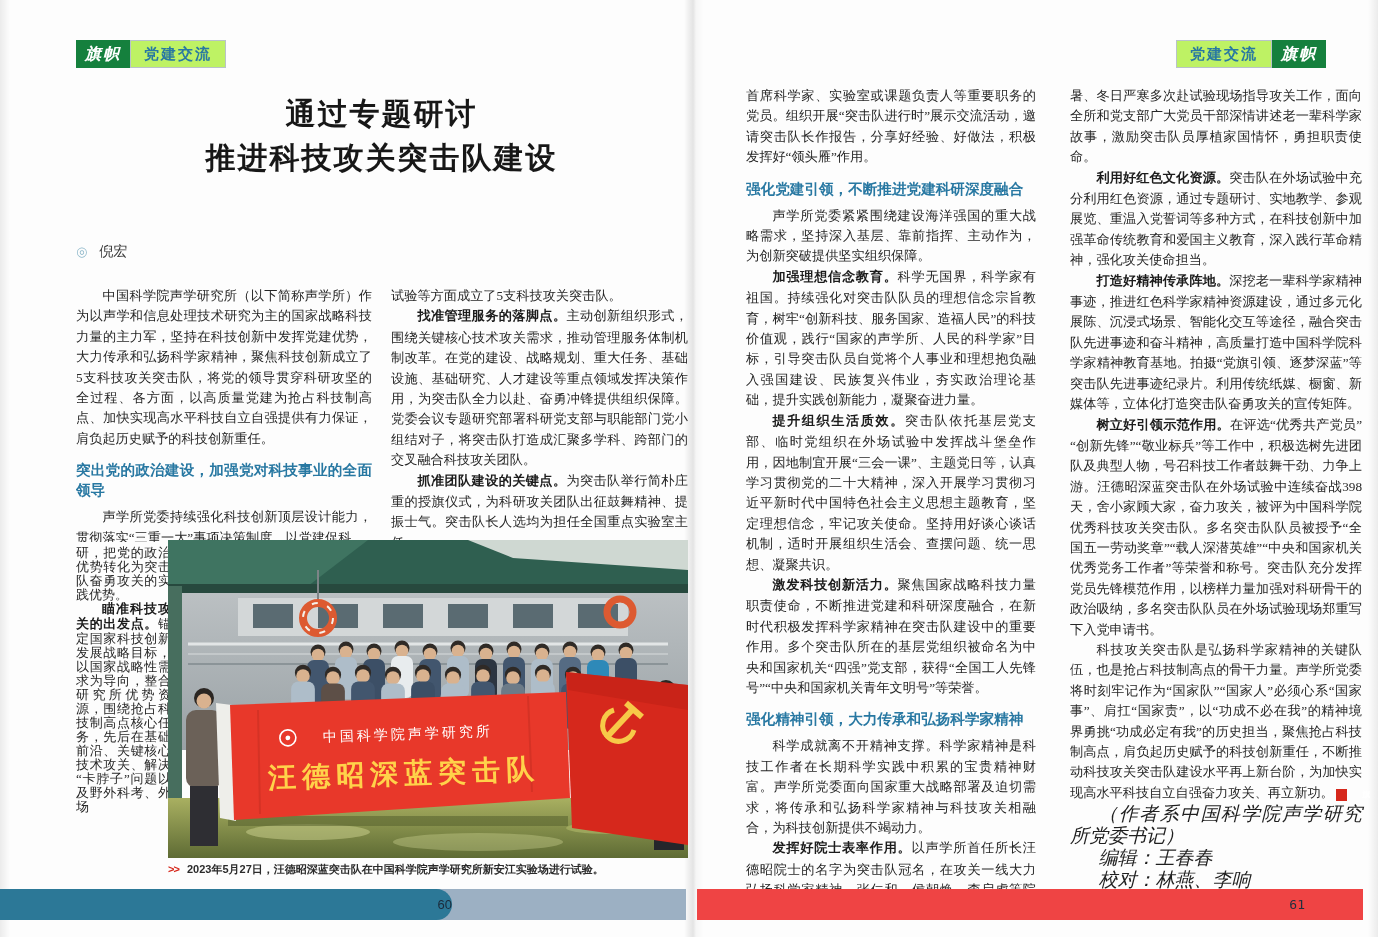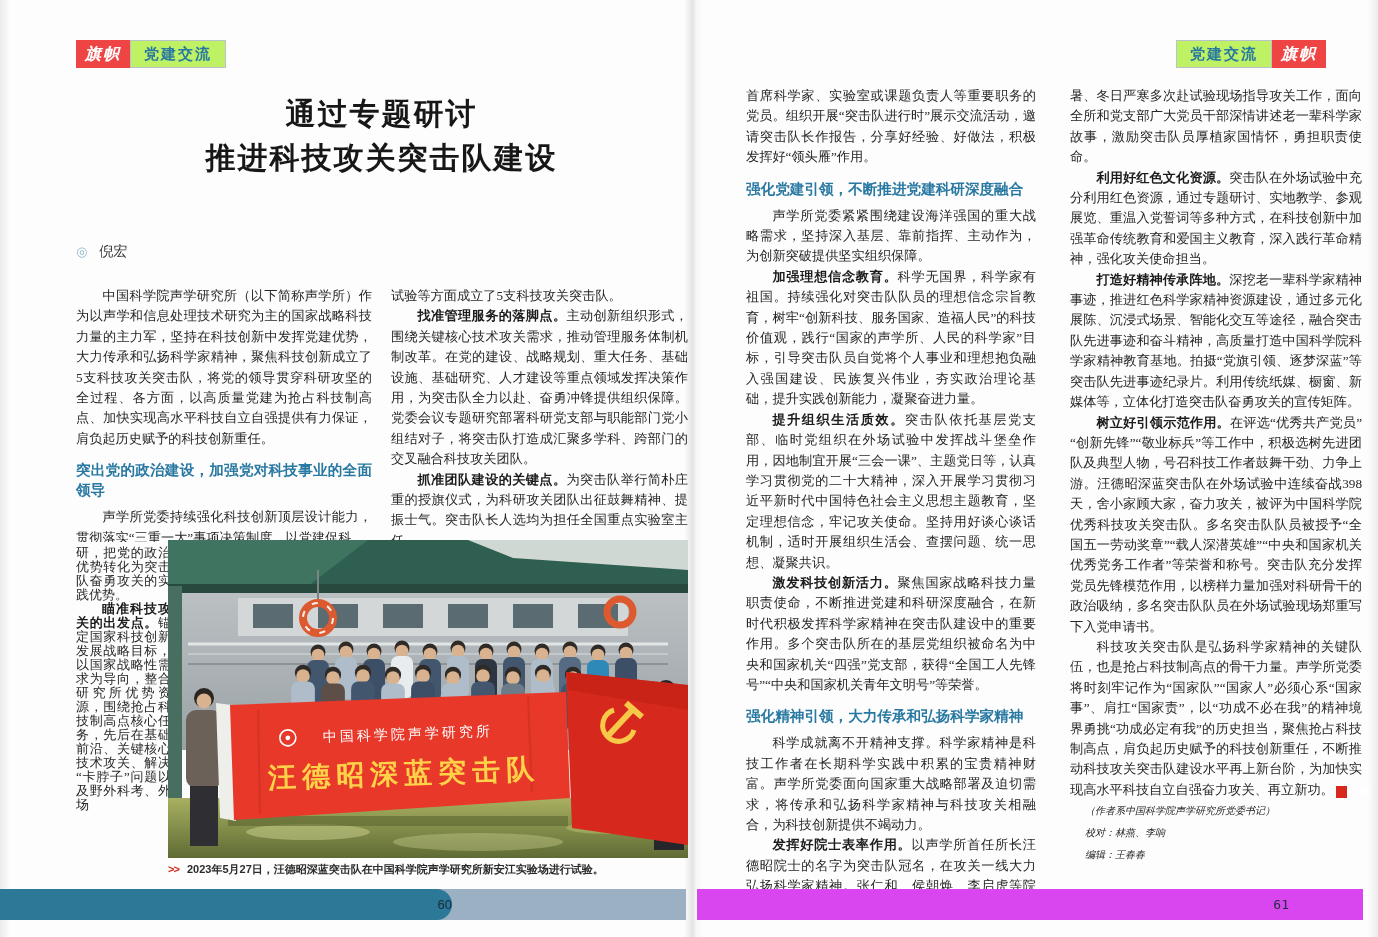--- a/index.html
+++ b/index.html
@@ -8,61 +8,61 @@
   .edge{position:absolute;top:0;bottom:0;width:10px;pointer-events:none;}
   .edge.left{left:0;background:linear-gradient(to right,rgba(0,0,0,.07),rgba(0,0,0,0));}
   .edge.right{right:0;background:linear-gradient(to left,rgba(0,0,0,.07),rgba(0,0,0,0));}
   .gutter{position:absolute;left:684px;top:0;width:20px;height:937px;pointer-events:none;
           background:linear-gradient(to right,rgba(0,0,0,0),rgba(0,0,0,.10) 45%,rgba(0,0,0,.03) 60%,rgba(0,0,0,0));}
 
   
   .hdr{position:absolute;top:40px;display:flex;align-items:stretch;height:28px;}
   .hdr-left{left:76px;}
   .hdr-right{right:52px;}
-  .logo-box{background:#ef4444;color:#fff;width:54px;display:flex;align-items:center;justify-content:center;
+  .logo-box{background:#15803d;color:#fff;width:54px;display:flex;align-items:center;justify-content:center;
             font:italic bold 16px "DejaVu Serif",serif;letter-spacing:2px;}
   .section-box{border:1px solid #b9c3c9;background:#bef264;padding:0 13px;display:flex;align-items:center;
                color:#2878a2;font:bold 15px "Liberation Sans","DejaVu Sans",sans-serif;letter-spacing:2px;}
 
   
   .title{position:absolute;left:75px;top:92px;width:613px;text-align:center;
          font:bold 30px/44px "Liberation Sans","DejaVu Sans",sans-serif;color:#171717;letter-spacing:2px;}
   .author{position:absolute;left:76px;top:243px;font:14px "Liberation Sans","DejaVu Sans",sans-serif;color:#333;}
   .author .bullet{color:#8fb8ca;font-size:13px;margin-right:8px;}
 
   
   .col{position:absolute;font-size:13.2px;line-height:20.4px;text-align:justify;color:#262626;}
   .col p{margin:0;}
   .col p.p{text-indent:2em;}
   .col p.cont{text-indent:0;}
-  .col b{font-family:Liberation Sans, sans-serif;font-weight:700;color:#1c1c1c;}
+  .col b{font-family:Liberation Mono, monospace;font-weight:700;color:#1c1c1c;}
   .heading{font:bold 14.6px/20px "Liberation Sans","DejaVu Sans",sans-serif;color:#2878a2;margin:11px 0 7px;text-indent:0;}
-  .col p.credit{font-style:italic;text-indent:1.5em;font-size:10px;line-height:22px;color:#1f1f1f;}
+  .col p.credit{font-style:italic;text-indent:1.5em;font-size:19px;line-height:22px;color:#1f1f1f;}
   .endmark{display:inline-block;width:11px;height:12px;background:#d6281c;color:#fff;
            font:bold 8px/12px "Liberation Sans",sans-serif;text-align:center;vertical-align:baseline;margin-left:2px;}
 
   #colA{left:76px;top:286px;width:296px;max-height:256px;overflow:hidden;}
   #colAN{left:76px;top:546px;width:95px;height:316px;overflow:hidden;font-size:13px;line-height:14px;}
   #colB{left:391px;top:286px;width:297px;max-height:256px;overflow:hidden;}
   #colC{left:746px;top:86px;width:290px;}
   #colD{left:1046px;top:86px;width:292px;margin-left:24px;}
 
   
   .photo{position:absolute;left:168px;top:540px;width:520px;height:318px;}
   .caption{position:absolute;left:168px;top:862px;width:520px;
            font:bold 11px/15px "Liberation Sans","DejaVu Sans",sans-serif;color:#2b2b2b;}
   .caption .mk{color:#d6281c;font-weight:bold;margin-right:5px;letter-spacing:-1px;}
 
   
   .foot-gray-l{position:absolute;left:400px;top:889px;width:286px;height:31px;background:#9cb0c3;}
   .foot-teal{position:absolute;left:0;top:889px;width:452px;height:31px;background:#2c7897;
              border-radius:0 17px 17px 0;color:#1b2a3a;
              font:13px/31px "Liberation Sans","DejaVu Sans",sans-serif;padding-left:56px;box-sizing:border-box;text-align:right;}
-  .foot-gray-r{position:absolute;left:697px;top:889px;width:666px;height:31px;background:#d946ef;color:#20303f;
-             font:13px/31px "DejaVu Sans Mono","Liberation Mono",monospace;text-align:right;padding-right:74px;box-sizing:border-box;}
+  .foot-gray-r{position:absolute;left:697px;top:889px;width:666px;height:31px;background:#ef4444;color:#20303f;
+             font:13px/31px "DejaVu Sans Mono","Liberation Mono",monospace;text-align:right;padding-right:58px;box-sizing:border-box;}
 </style>
 </head>
 <body>
 
 <div class="canvas">
   <div class="edge left"></div>
   <div class="edge right"></div>
   <div class="gutter"></div>
 
   <div class="hdr hdr-left">
@@ -109,22 +109,22 @@
       <p class="p">科学成就离不开精神支撑。科学家精神是科技工作者在长期科学实践中积累的宝贵精神财富。声学所党委面向国家重大战略部署及迫切需求，将传承和弘扬科学家精神与科技攻关相融合，为科技创新提供不竭动力。</p>
       <p class="p"><b>发挥好院士表率作用。</b>以声学所首任所长汪德昭院士的名字为突击队冠名，在攻关一线大力弘扬科学家精神。张仁和、侯朝焕、李启虎等院士科学家耄耋之年担任突击队顾问，冒着夏日酷</p>
     </div>
   <div id="colD" class="col">
       <p class="cont">暑、冬日严寒多次赴试验现场指导攻关工作，面向全所和党支部广大党员干部深情讲述老一辈科学家故事，激励突击队员厚植家国情怀，勇担职责使命。</p>
       <p class="p"><b>利用好红色文化资源。</b>突击队在外场试验中充分利用红色资源，通过专题研讨、实地教学、参观展览、重温入党誓词等多种方式，在科技创新中加强革命传统教育和爱国主义教育，深入践行革命精神，强化攻关使命担当。</p>
       <p class="p"><b>打造好精神传承阵地。</b>深挖老一辈科学家精神事迹，推进红色科学家精神资源建设，通过多元化展陈、沉浸式场景、智能化交互等途径，融合突击队先进事迹和奋斗精神，高质量打造中国科学院科学家精神教育基地。拍摄“党旗引领、逐梦深蓝”等突击队先进事迹纪录片。利用传统纸媒、橱窗、新媒体等，立体化打造突击队奋勇攻关的宣传矩阵。</p>
       <p class="p"><b>树立好引领示范作用。</b>在评选“优秀共产党员”“创新先锋”“敬业标兵”等工作中，积极选树先进团队及典型人物，号召科技工作者鼓舞干劲、力争上游。汪德昭深蓝突击队在外场试验中连续奋战398天，舍小家顾大家，奋力攻关，被评为中国科学院优秀科技攻关突击队。多名突击队队员被授予“全国五一劳动奖章”“载人深潜英雄”“中央和国家机关优秀党务工作者”等荣誉和称号。突击队充分发挥党员先锋模范作用，以榜样力量加强对科研骨干的政治吸纳，多名突击队队员在外场试验现场郑重写下入党申请书。</p>
       <p class="p">科技攻关突击队是弘扬科学家精神的关键队伍，也是抢占科技制高点的骨干力量。声学所党委将时刻牢记作为“国家队”“国家人”必须心系“国家事”、肩扛“国家责”，以“功成不必在我”的精神境界勇挑“功成必定有我”的历史担当，聚焦抢占科技制高点，肩负起历史赋予的科技创新重任，不断推动科技攻关突击队建设水平再上新台阶，为加快实现高水平科技自立自强奋力攻关、再立新功。<span class="endmark">旗</span></p>
       <p class="credit">（作者系中国科学院声学研究所党委书记）</p>
+      <p class="credit">编辑：王春春</p>
       <p class="credit">校对：林燕、李响</p>
-      <p class="credit">编辑：王春春</p>
     </div>
 
   <div class="photo">
     <svg width="520" height="318" viewBox="0 0 520 318">
       <defs>
         <linearGradient id="floorG" x1="0" y1="0" x2="0" y2="1">
           <stop offset="0" stop-color="#a9b061"></stop>
             <stop offset="1" stop-color="#5e6b34"></stop>
         </linearGradient>
         <linearGradient id="wallG" x1="0" y1="0" x2="0" y2="1">

